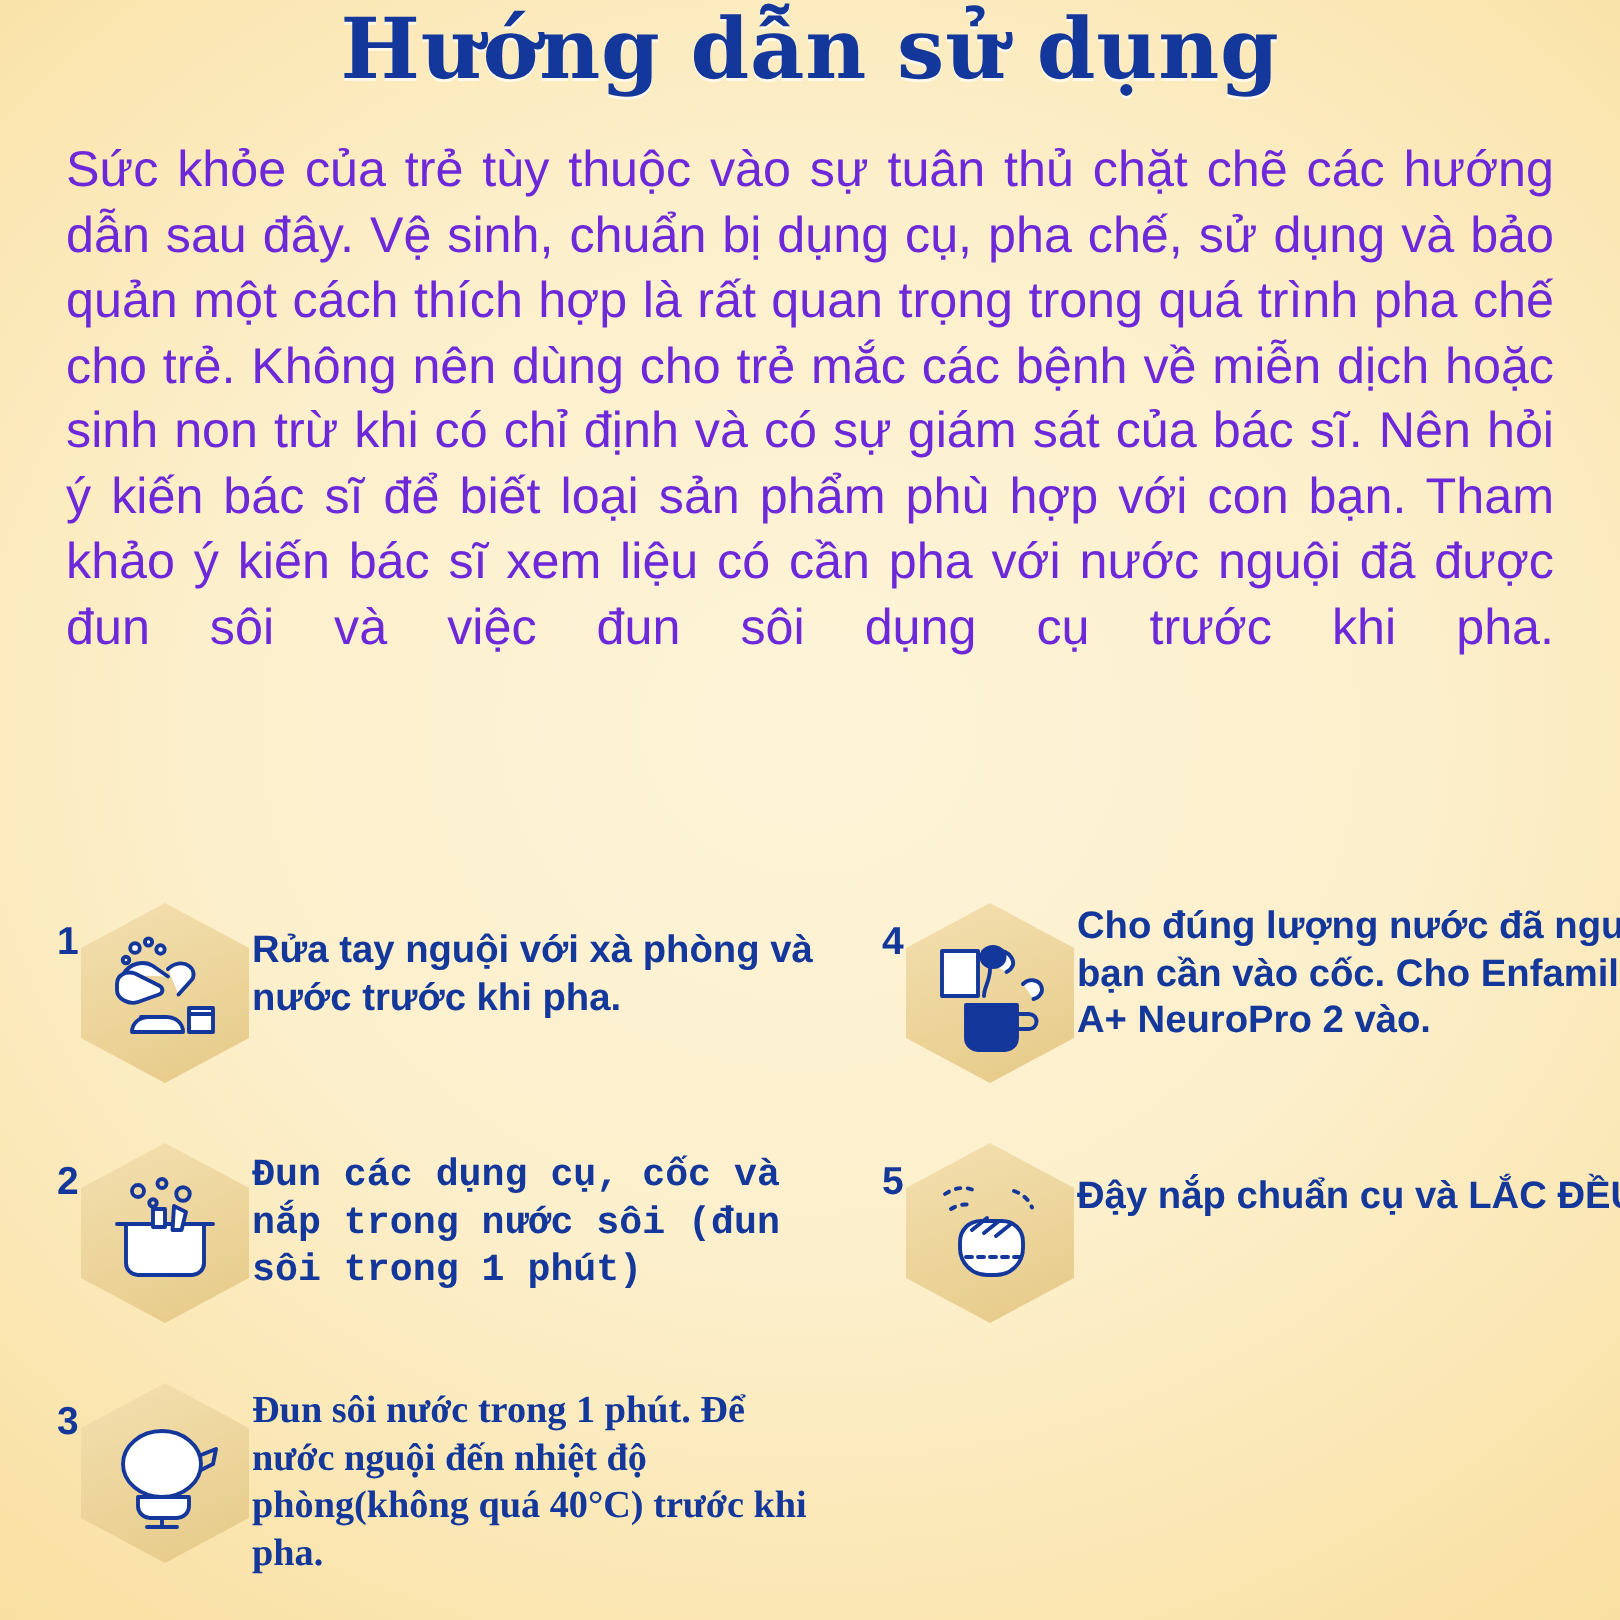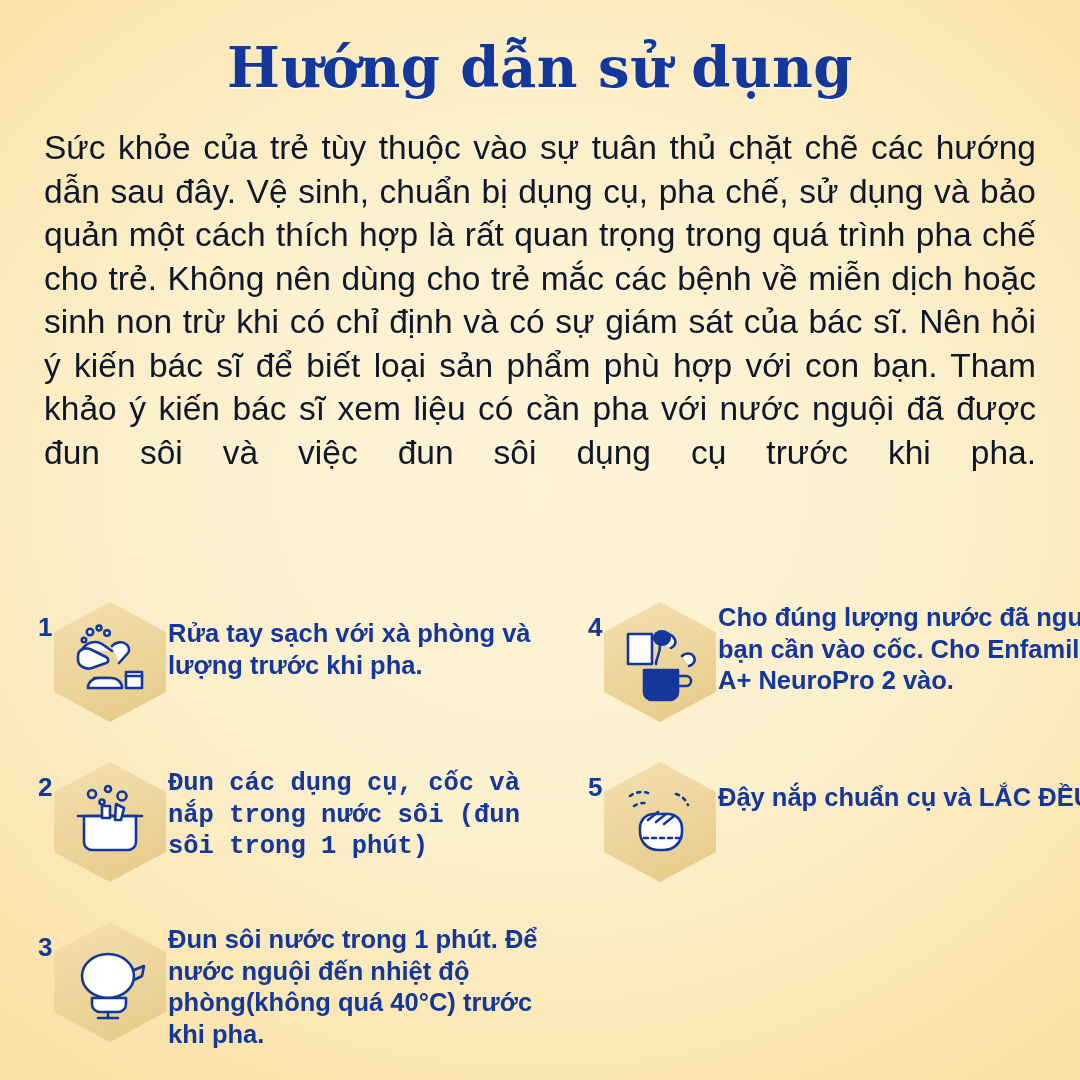--- a/index.html
+++ b/index.html
@@ -23,32 +23,31 @@
 
   
   .title {
     text-align: center;
     font-family: "DejaVu Serif", "Liberation Serif", serif;
     font-weight: bold;
     font-size: 56px;
     letter-spacing: 0.5px;
     color: #13379a;
     margin: 0;
-    padding-top: 34px;
     text-shadow: 0 2px 0 rgba(255,255,255,0.65);
   }
 
   
   .intro {
     margin: 26px 44px 0 44px;
     font-size: 33.5px;
     line-height: 1.30;
     text-align: justify;
     text-justify: inter-word;
-    color: #0f172a;
+    color: #6d28d9;
     font-weight: 500;
   }
   .intro::after {
     content: "";
     display: inline-block;
     width: 100%;
   }
 
   
   .steps {
@@ -110,21 +109,21 @@
   .step-text b { font-weight: 800; margin-top: 40px; }
 
   
   .s1 { margin-top: 0px; }
   .s2 { margin-top: 28px; }
   .s3 { margin-top: 28px; }
   .r4 { margin-top: 0px; }
   .r5 { margin-top: 28px; }
   .r4 .step-text { padding-top: 6px; }
   .r5 .step-text { padding-top: 26px; }
-  .s3 .step-text { padding-top: 8px; }
+  .s3 .step-text { padding-top: 8px; font-family: Liberation Serif, serif; }
   .s1 .step-text { padding-top: 22px; }
   .s2 .step-text { padding-top: 12px; font-family: Liberation Mono, monospace; }
 </style>
 </head>
 <body>
 
 <div class="page">
 
   <h1 class="title">Hướng dẫn sử dụng</h1>
 
@@ -148,21 +147,21 @@
                 <path d="M14 40c0-6 6-9 12-7l16 8c3 1.5 3 5 0 6l-14 5c-6 2-14-2-14-8z" fill="#ffffff"></path>
                 <path d="M48 30c4-4 10-5 14-2 3 2 4 6 2 9l-9 10" fill="#ffffff"></path>
                 <path d="M30 62h14"></path>
                 <path d="M24 72c0-6 5-10 11-10h12c6 0 11 4 11 10z" fill="#ffffff"></path>
                 <path d="M62 56h16v16H62z" fill="#ffffff"></path>
                 <path d="M62 60h16"></path>
               </g>
             </svg>
           </div>
         </div>
-        <div class="step-text">Rửa tay sạch với xà phòng và lượng trước khi pha.</div>
+        <div class="step-text">Rửa tay nguội với xà phòng và nước trước khi pha.</div>
       </div>
 
       <div class="step s2">
         <div class="badge-wrap">
           <div class="num">2</div>
           <div class="hex">
             <svg width="92" height="92" viewBox="0 0 92 92">
               <g fill="none" stroke="#13379a" stroke-width="2.6" stroke-linecap="round" stroke-linejoin="round">
                 <circle cx="28" cy="18" r="4"></circle>
                 <circle cx="44" cy="13" r="3"></circle>

